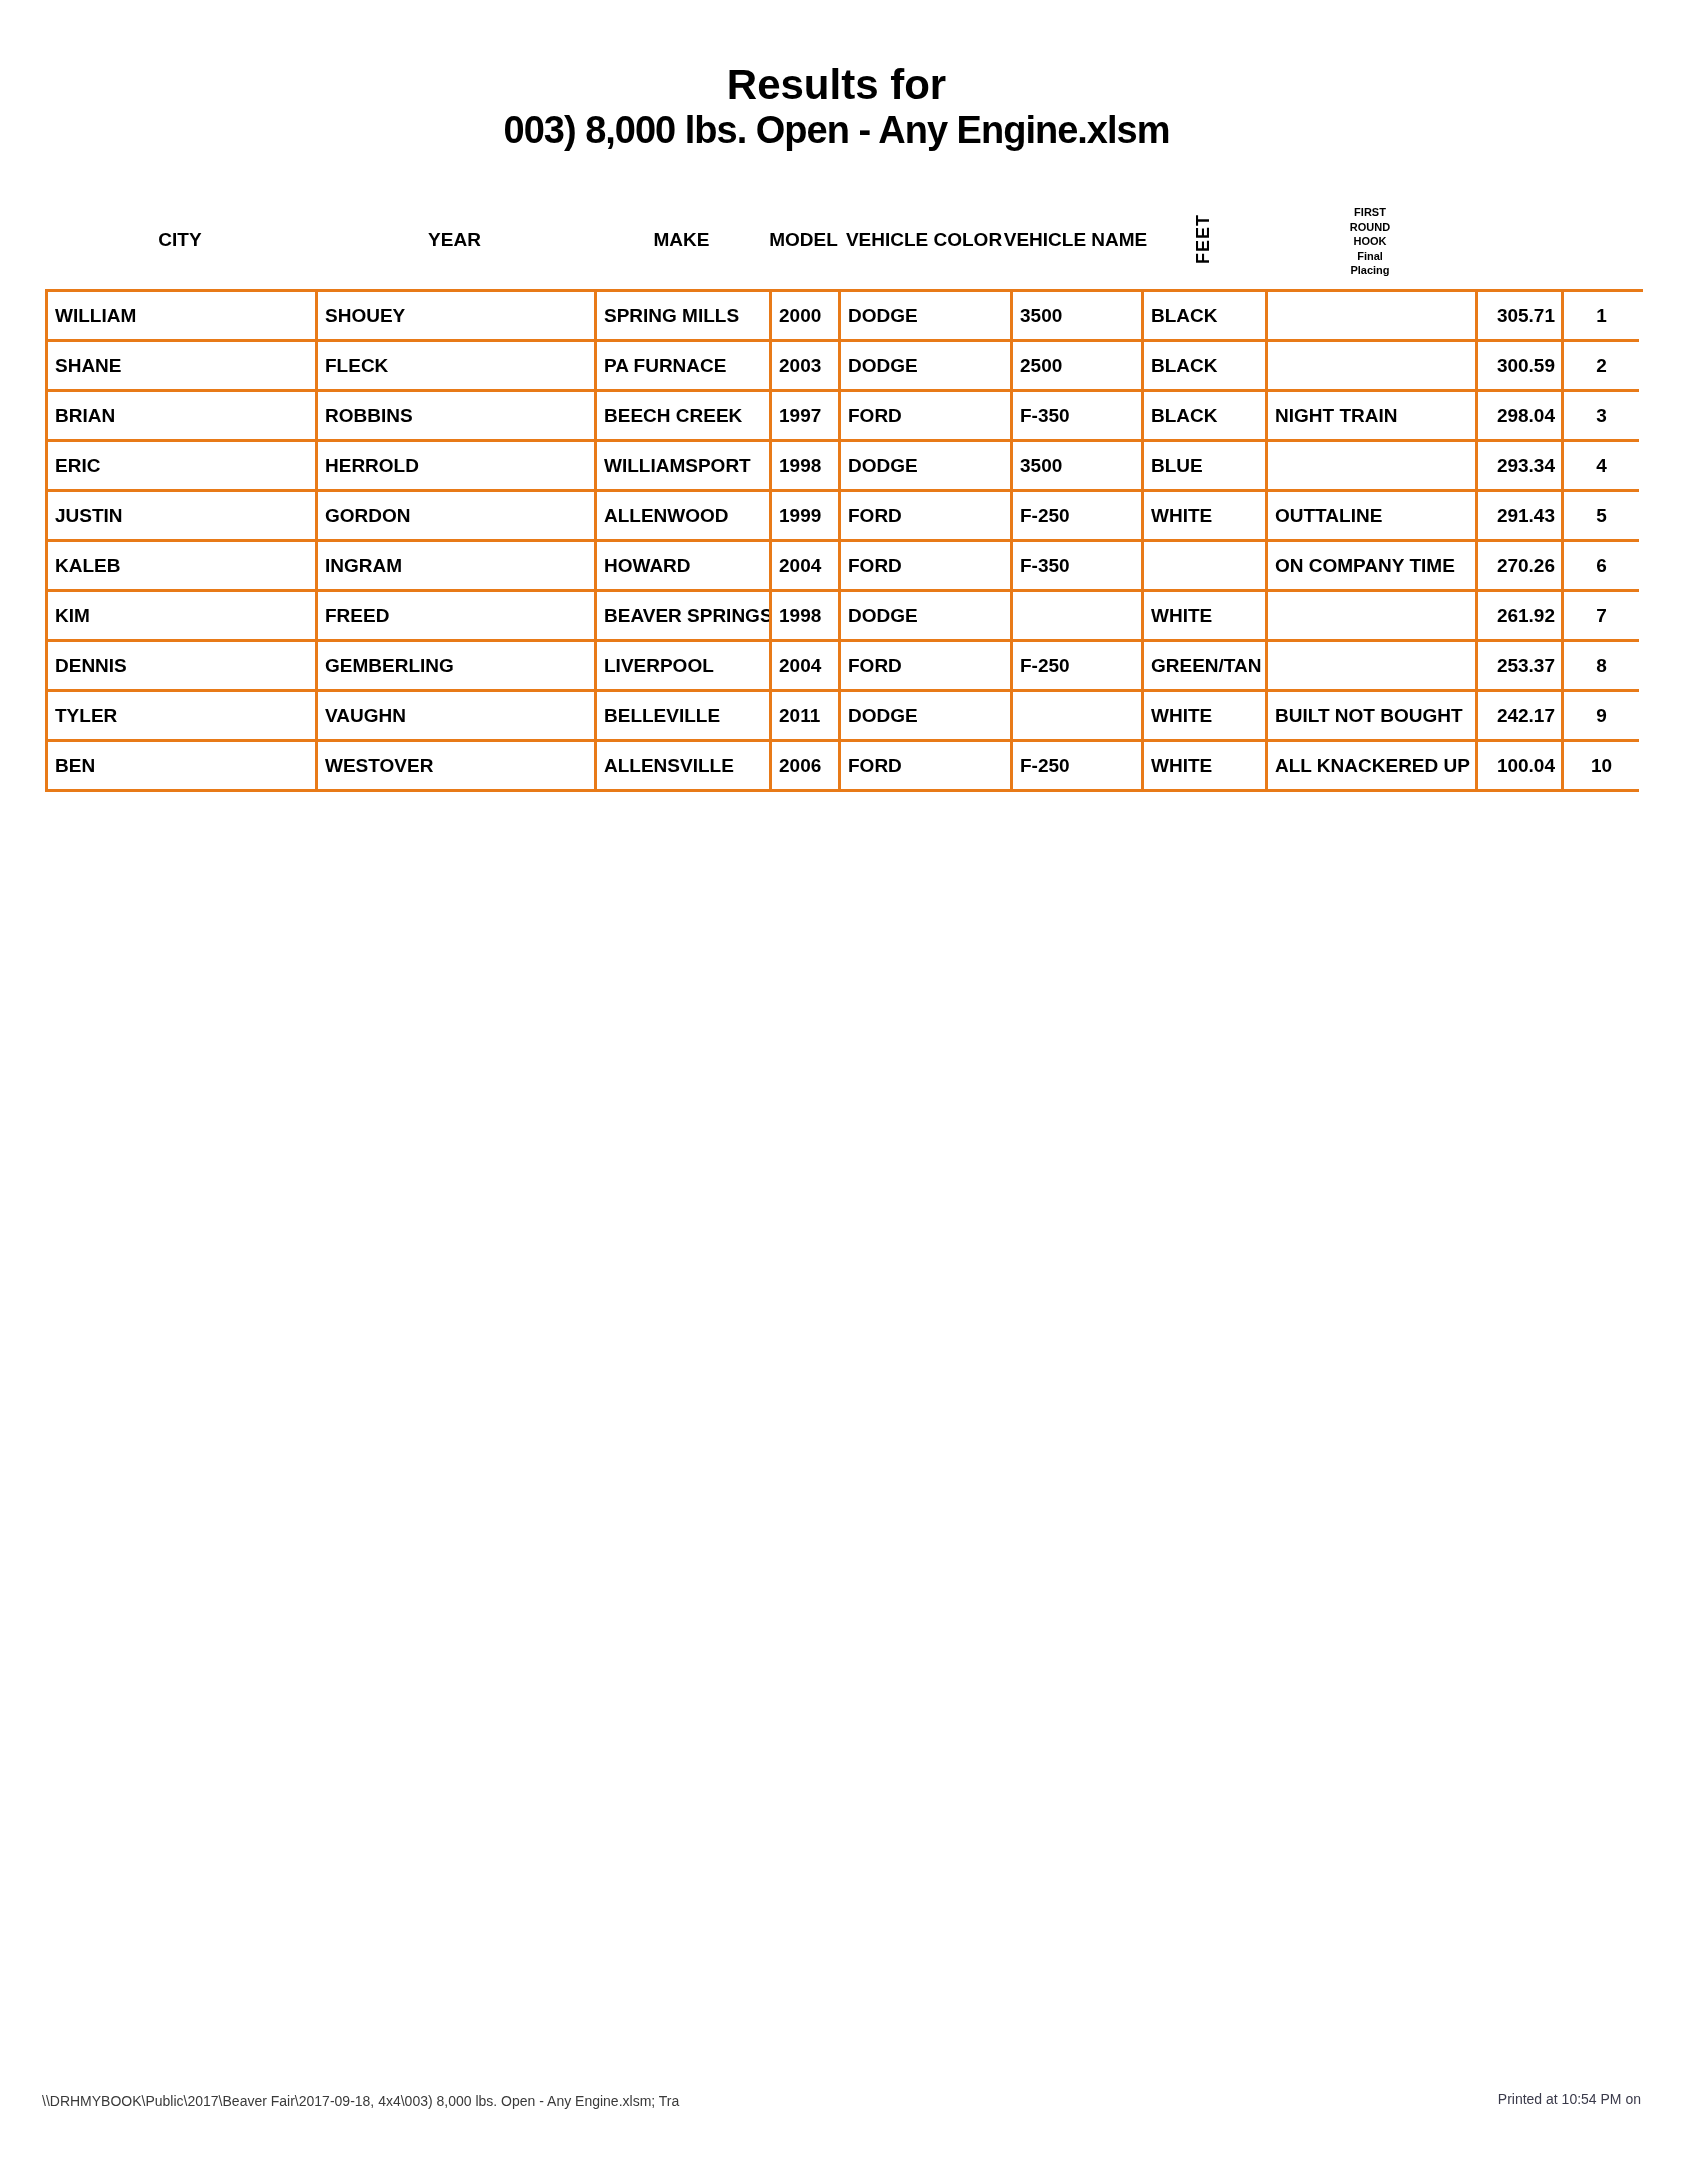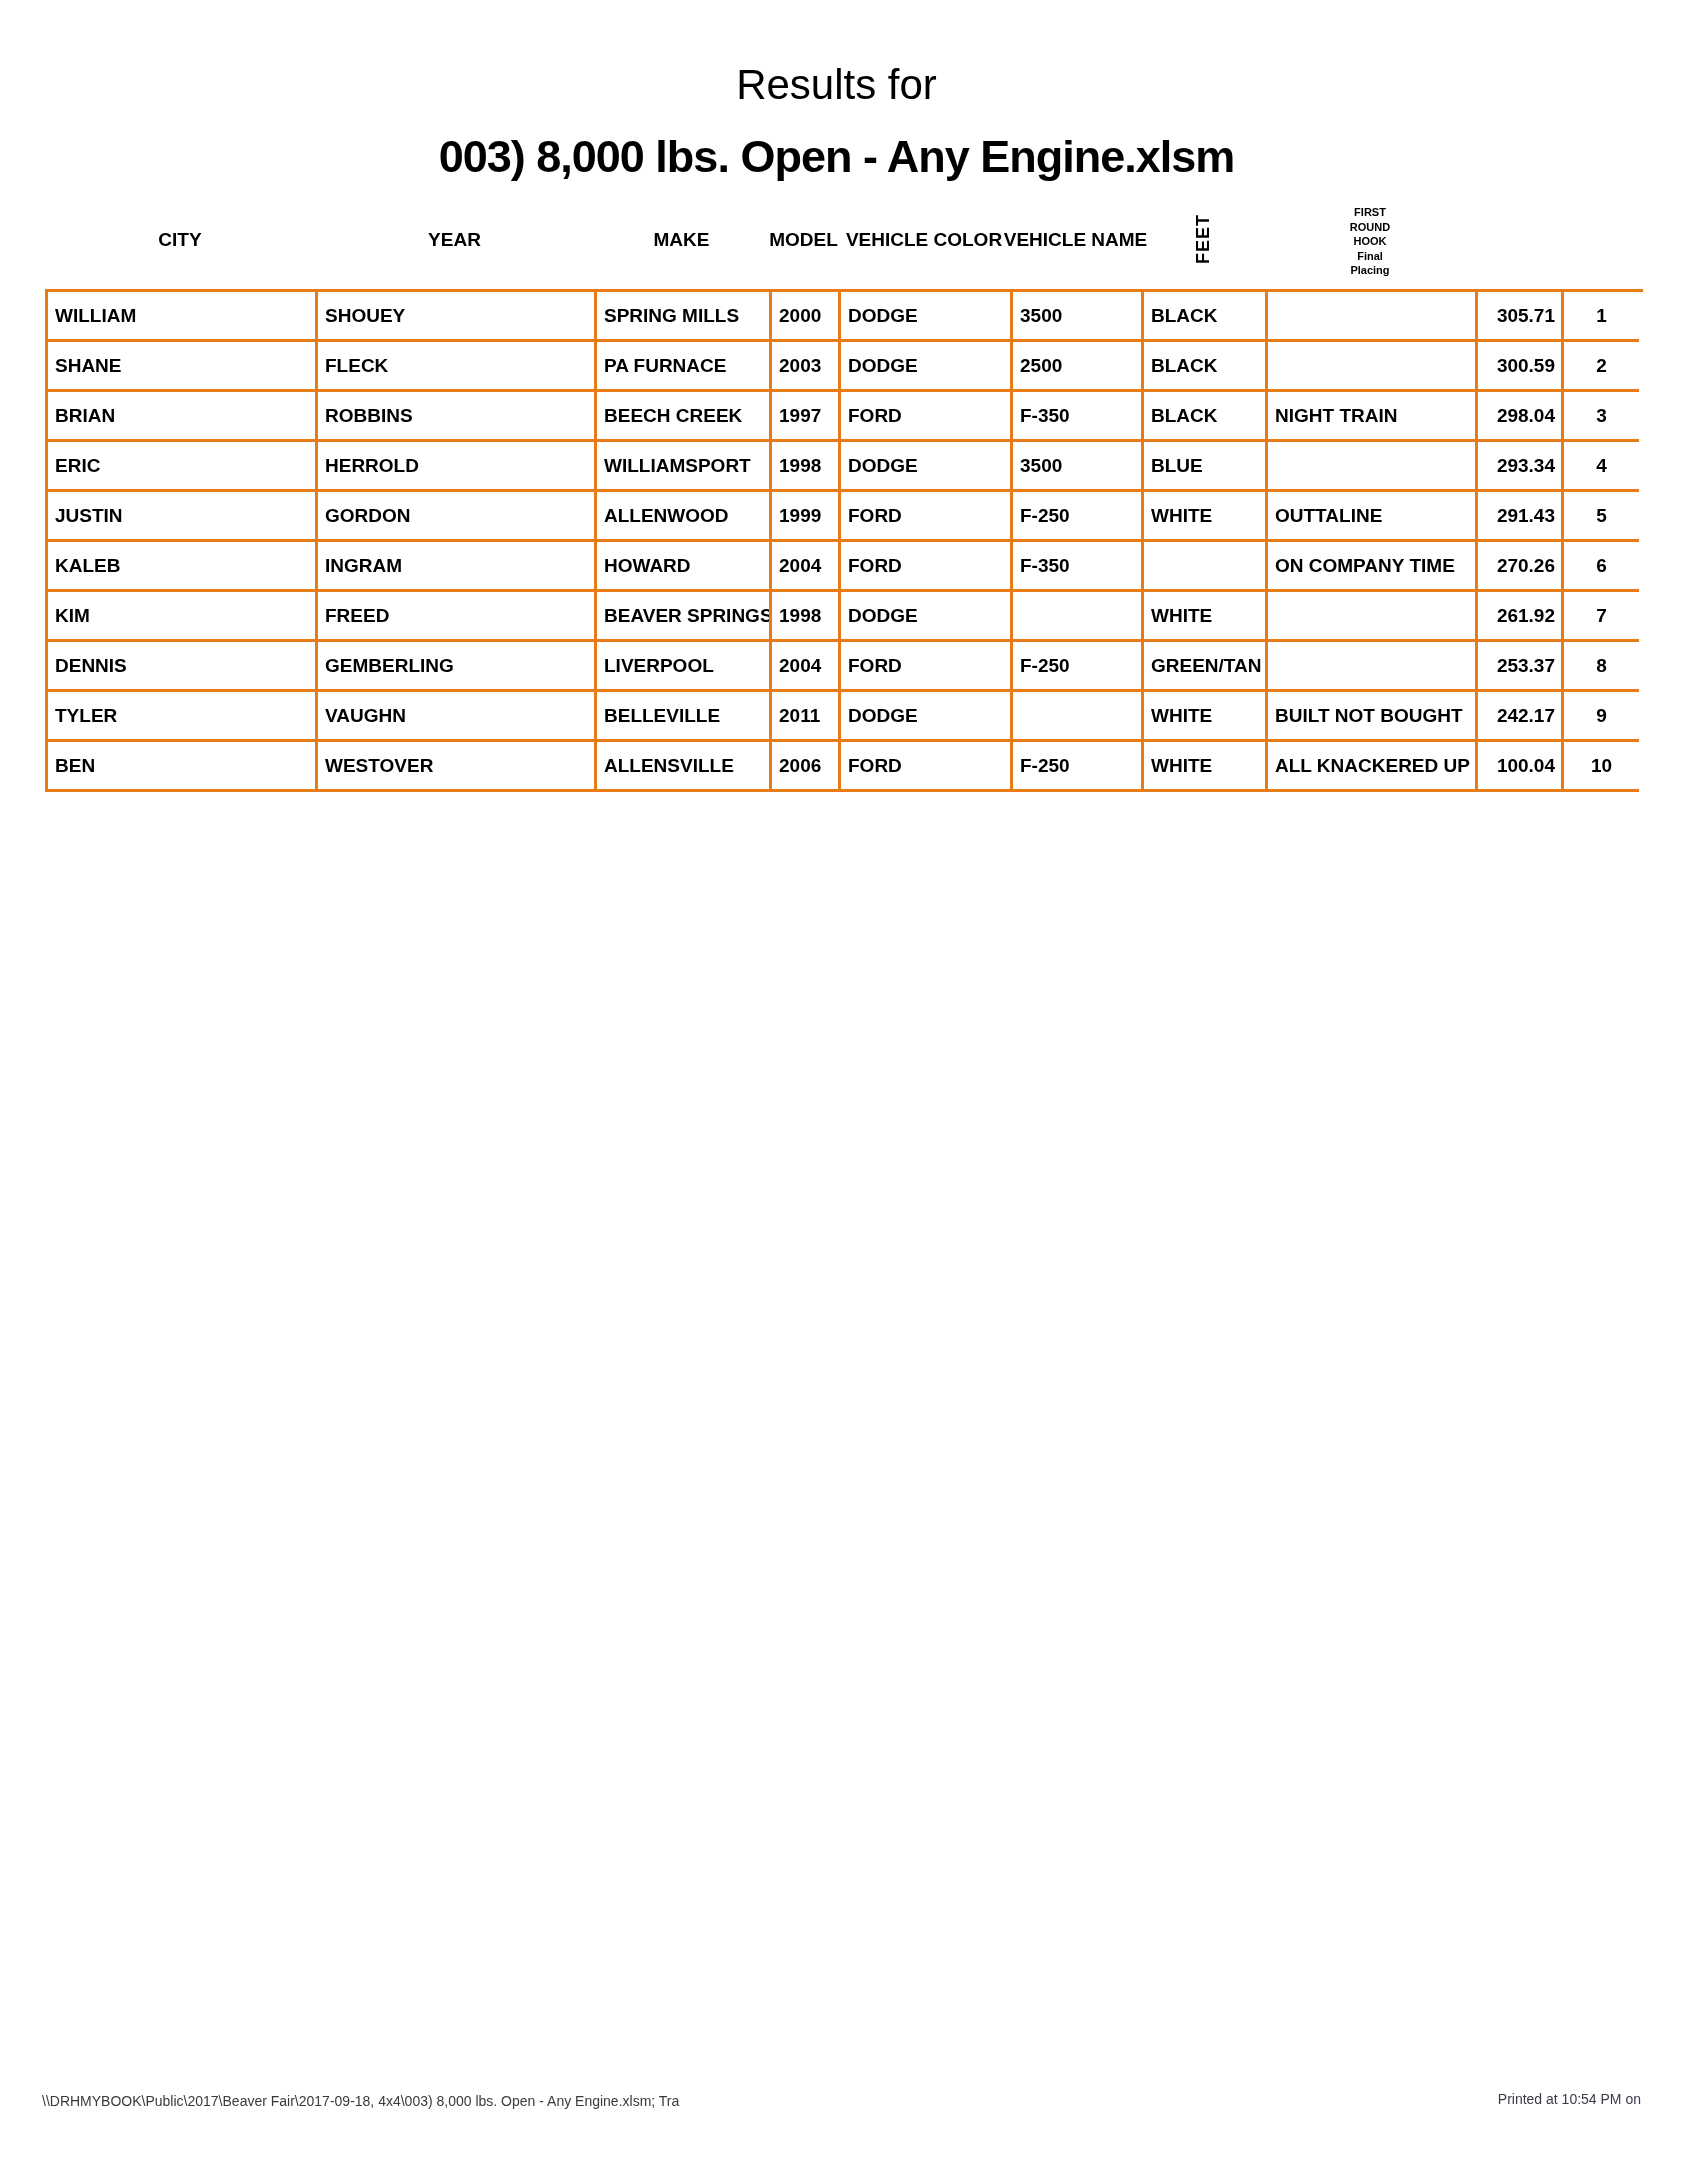--- a/index.html
+++ b/index.html
@@ -9,25 +9,24 @@
     position: relative;
     font-family: "Liberation Sans", sans-serif;
     color: #000;
     overflow: hidden;
   }
   .page { position: absolute; inset: 0; background: #fff; }
 
   
   .title-block { position: absolute; left: 0; top: 61px; width: 1673px; text-align: center; }
   .title-line1 {
-    font-size: 42px; font-weight: 400; letter-spacing: 0px;
+    font-size: 42px; font-weight: 700; letter-spacing: 0px;
   }
   .title-line2 {
-    margin-top: 22px;
-    font-size: 45px; font-weight: 700; letter-spacing: -1px;
+    font-size: 38px; font-weight: 700; letter-spacing: -1px;
   }
 
   
   .grid10 {
     display: grid;
     grid-template-columns: 270px 279px 175px 69px 172px 131px 124px 210px 86px 75px;
   }
 
   
   .thead {

